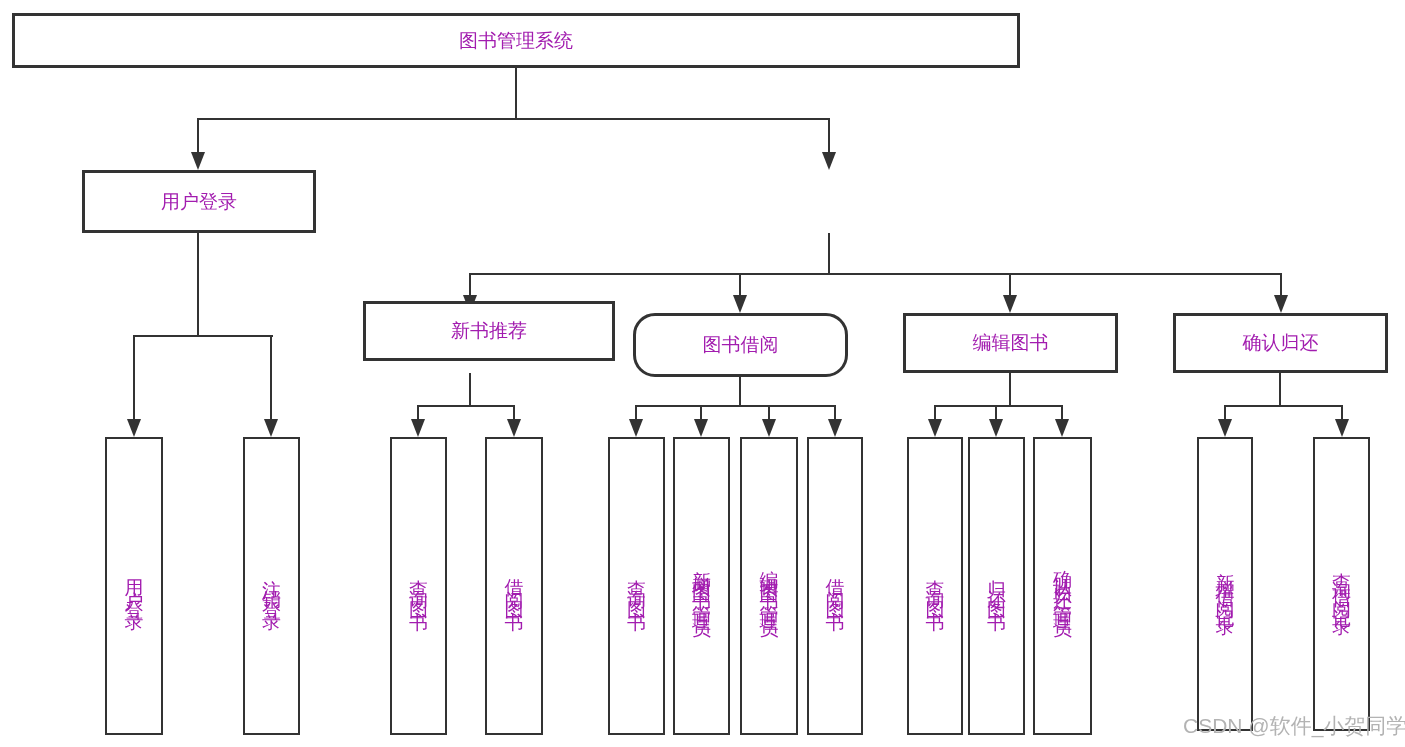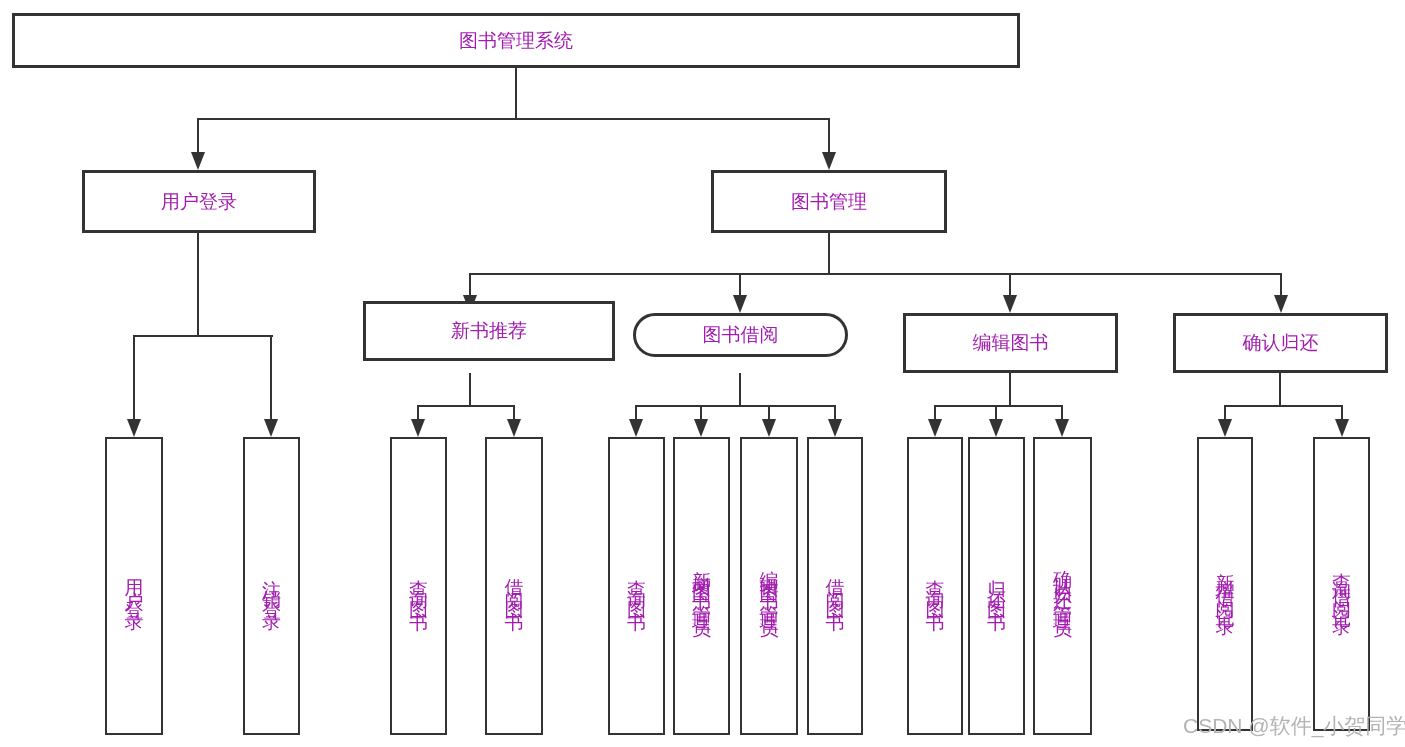--- a/index.html
+++ b/index.html
@@ -78,23 +78,20 @@
 
   <div class="vline" style="left:515px; top:68px; height:50px;"></div>
   <div class="hline" style="left:197px; top:118px; width:633px;"></div>
   <div class="vline" style="left:197px; top:118px; height:36px;"></div>
   <div class="arrow" style="left:191px; top:152px;"></div>
   <div class="vline" style="left:828px; top:118px; height:36px;"></div>
   <div class="arrow" style="left:822px; top:152px;"></div>
 
   <div class="box" style="left:82px; top:170px; width:234px; height:63px;">
     <span>用户登录</span>
-  </div>
-  <div class="box" style="left:711px; top:170px; width:236px; height:63px;">
-    <span>图书管理</span>
   </div>
 
   <div class="vline" style="left:197px; top:233px; height:104px;"></div>
   <div class="hline" style="left:134px; top:335px; width:139px;"></div>
   <div class="vline" style="left:133px; top:335px; height:86px;"></div>
   <div class="arrow" style="left:127px; top:419px;"></div>
   <div class="vline" style="left:270px; top:335px; height:86px;"></div>
   <div class="arrow" style="left:264px; top:419px;"></div>
 
   <div class="vline" style="left:828px; top:233px; height:42px;"></div>
@@ -104,21 +101,21 @@
   <div class="vline" style="left:739px; top:273px; height:24px;"></div>
   <div class="arrow" style="left:733px; top:295px;"></div>
   <div class="vline" style="left:1009px; top:273px; height:24px;"></div>
   <div class="arrow" style="left:1003px; top:295px;"></div>
   <div class="vline" style="left:1280px; top:273px; height:24px;"></div>
   <div class="arrow" style="left:1274px; top:295px;"></div>
 
   <div class="box" style="left:363px; top:301px; width:252px; height:60px;">
     <span>新书推荐</span>
   </div>
-  <div class="box" style="left:633px; top:313px; width:215px; height:44px;border-radius:22px;">
+  <div class="box" style="left:633px; top:313px; width:215px; height:64px;border-radius:22px;">
     <span>图书借阅</span>
   </div>
   <div class="box" style="left:903px; top:313px; width:215px; height:60px;">
     <span>编辑图书</span>
   </div>
   <div class="box" style="left:1173px; top:313px; width:215px; height:60px;">
     <span>确认归还</span>
   </div>
 
   <div class="vline" style="left:469px; top:373px; height:34px;"></div>

